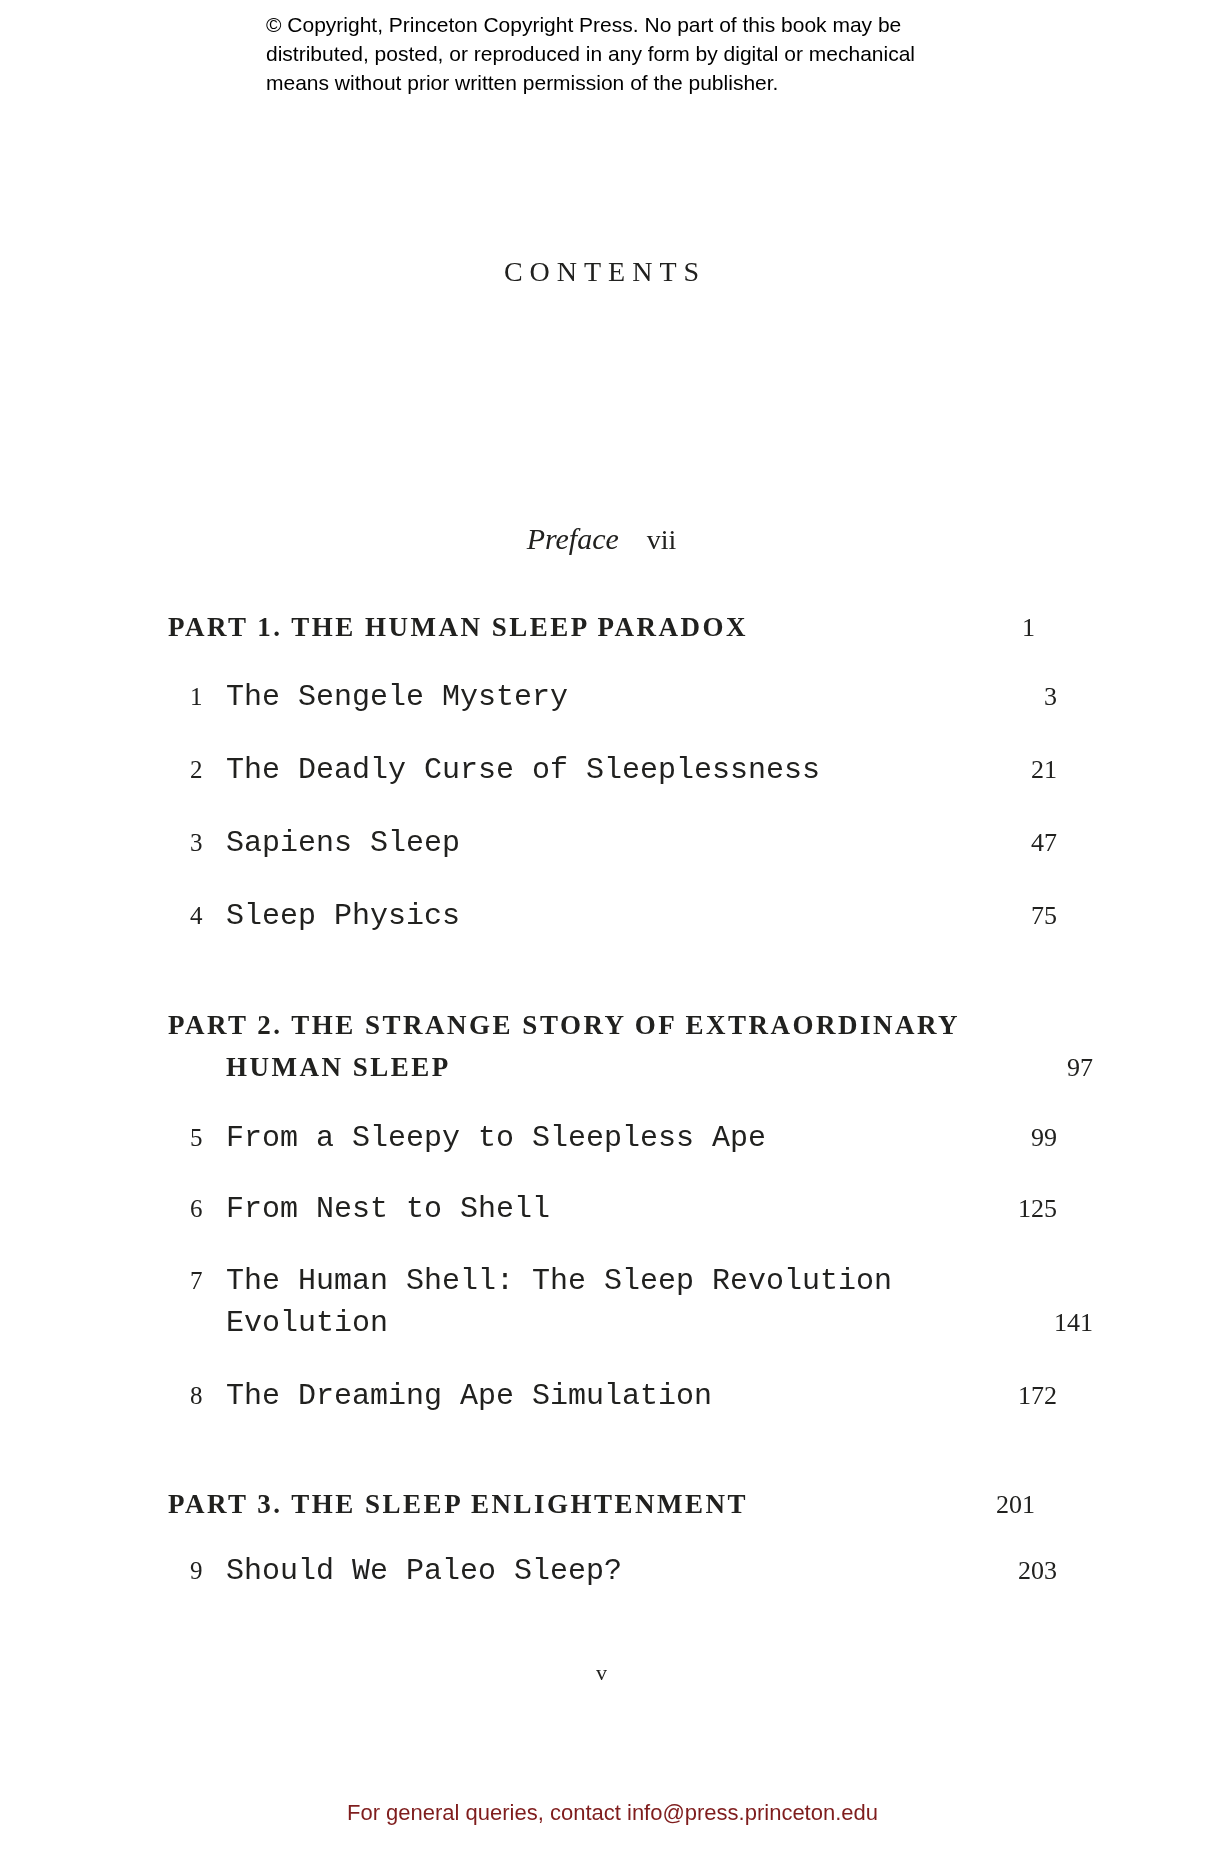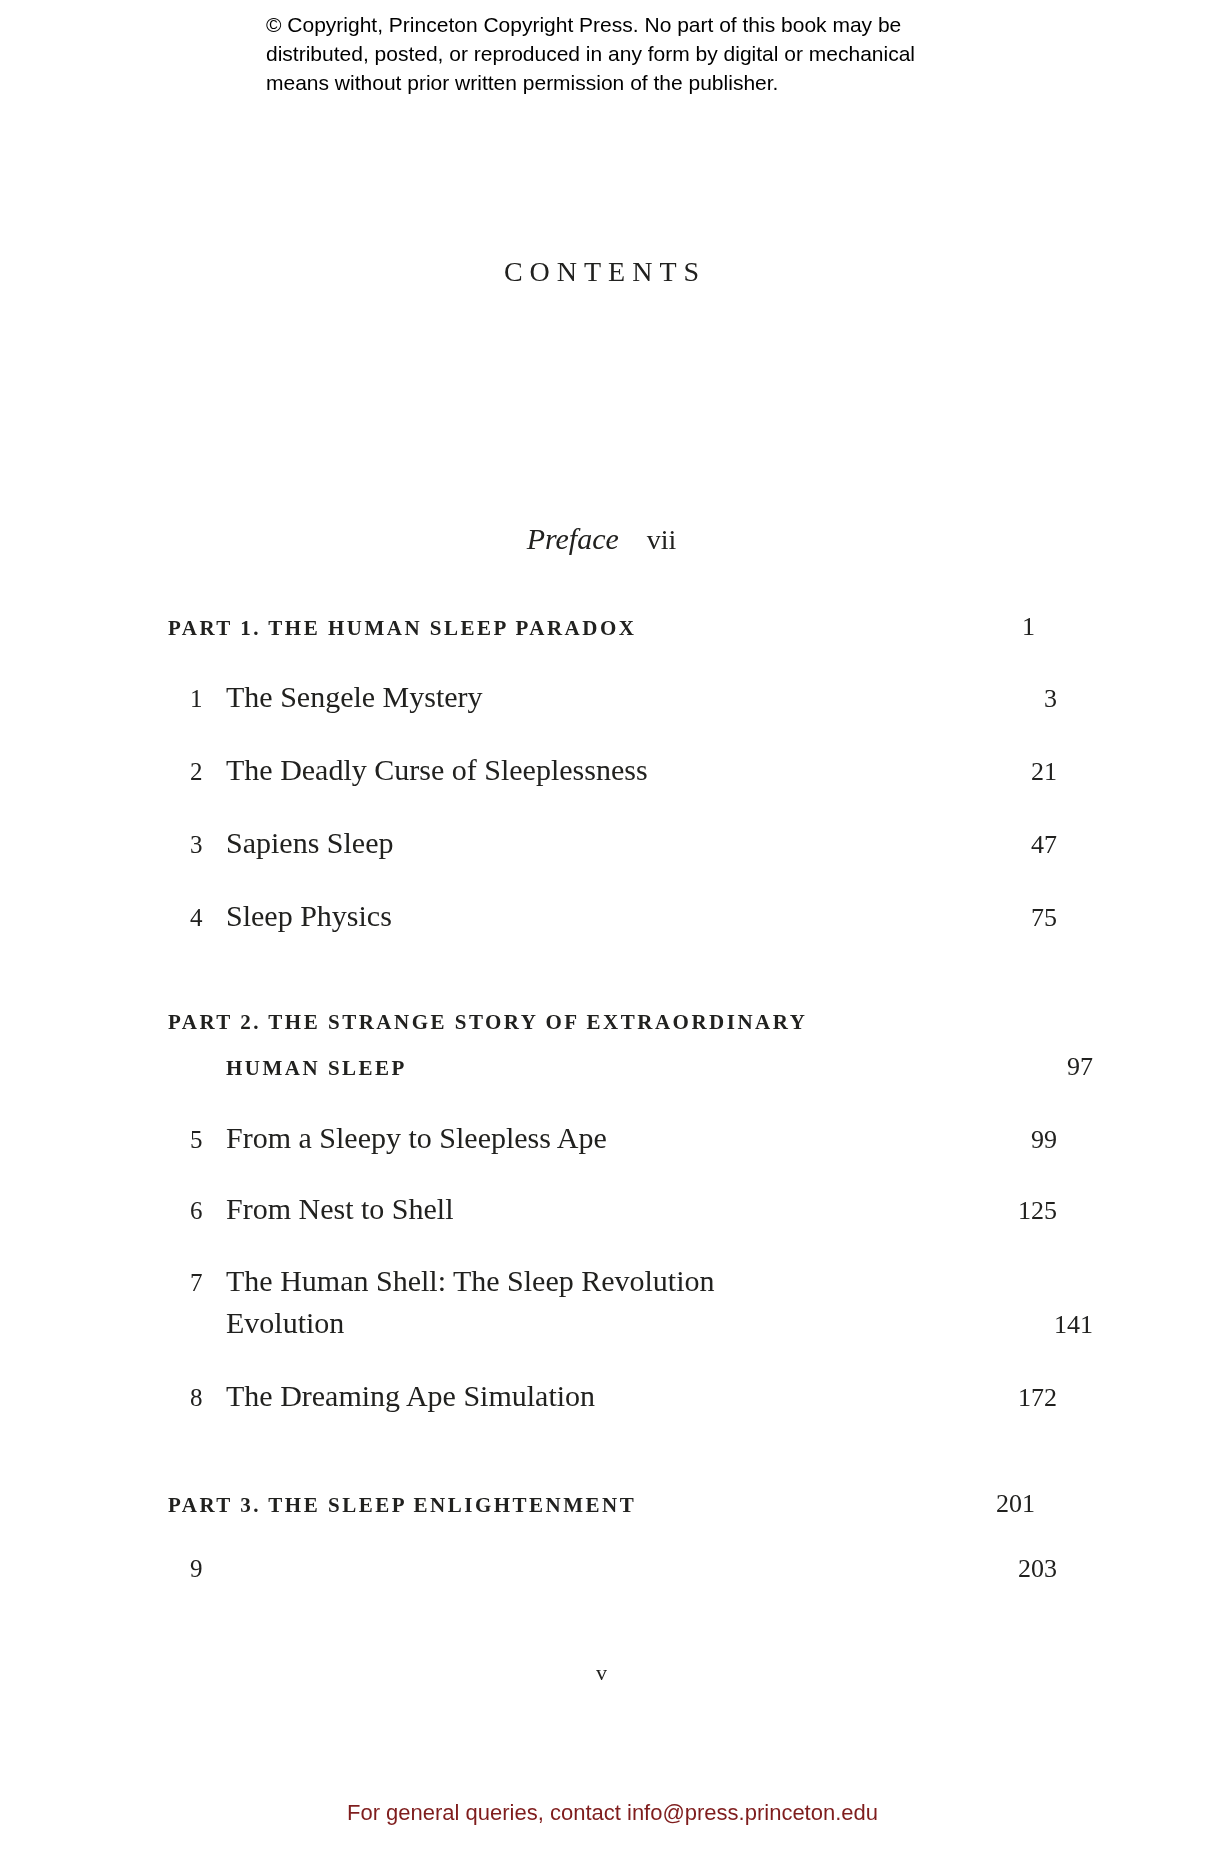--- a/index.html
+++ b/index.html
@@ -71,34 +71,35 @@
   .toc-row .pg {
     margin-left: auto;
     font-size: 26px;
     text-align: right;
     white-space: nowrap;
   }
 
   
   .part-heading {
     font-weight: bold;
-    font-size: 21px;
+    font-size: 27px;
     letter-spacing: 2.5px;
     white-space: nowrap;
   }
 
   
   .chapter-row { padding-left: 22px; }
   .chapter-row .num {
     flex: 0 0 36px;
     font-size: 25px;
   }
   .chapter-title {
     font-size: 30px;
     white-space: nowrap;
+    font-family: Liberation Mono, monospace;
   }
   
   .cont-row { padding-left: 58px; }
 
   
   .folio {
     position: absolute;
     left: 168px;
     top: 1660px;
     width: 867px;
@@ -193,20 +194,21 @@
     <span class="pg">172</span>
   </div>
 
   <div class="toc-row" style="top:1489px;">
     <span class="part-heading">PART 3. THE SLEEP ENLIGHTENMENT</span>
     <span class="pg">201</span>
   </div>
 
   <div class="toc-row chapter-row" style="top:1554px;">
     <span class="num">9</span>
+    <span class="chapter-title">Should We Paleo Sleep?</span>
     <span class="pg">203</span>
   </div>
 
   <div class="folio">v</div>
 
   <div class="footer">For general queries, contact info@press.princeton.edu</div>
 
 </div>
 
 </body></html>

